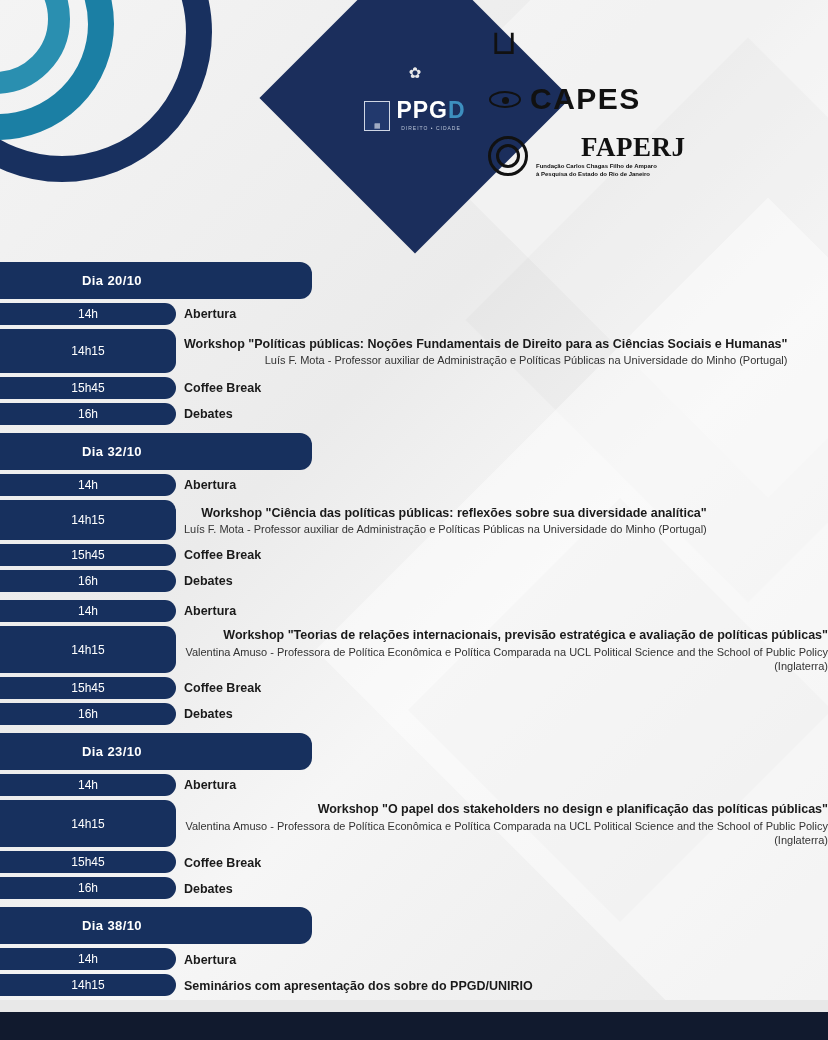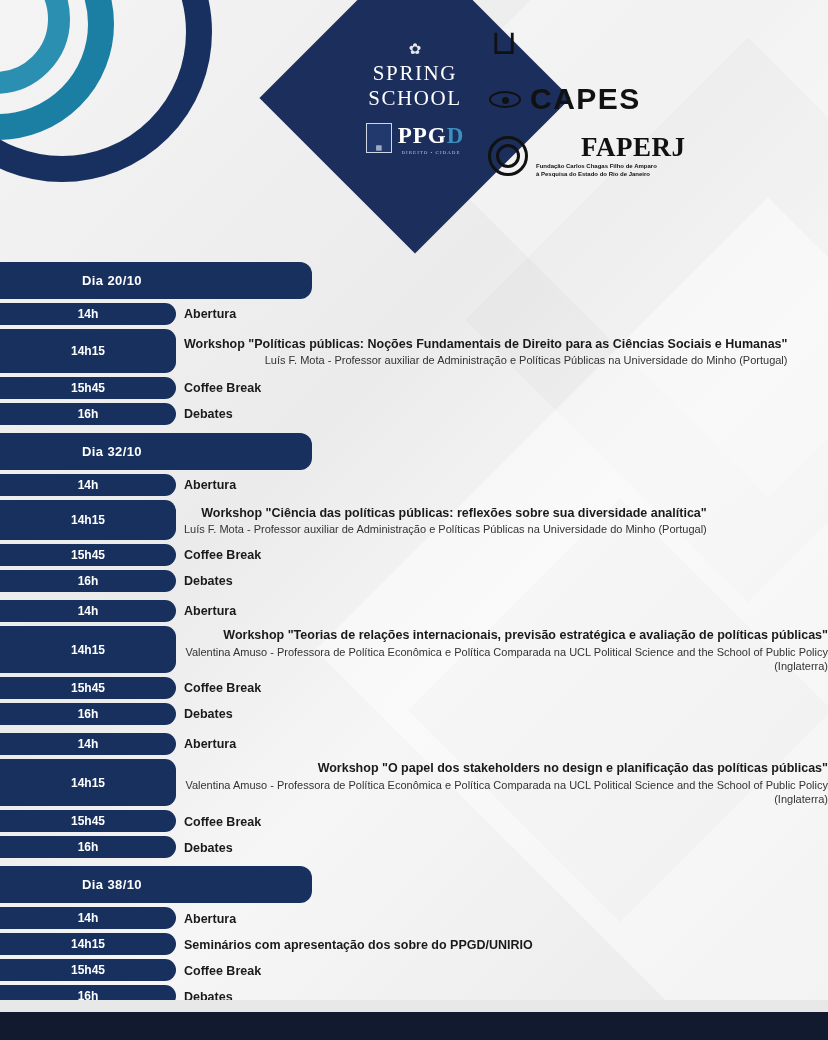--- a/index.html
+++ b/index.html
@@ -84,23 +84,22 @@
   .spring-title {
     font-family: "Liberation Serif", serif;
     font-size: 21px;
     letter-spacing: 1.6px;
     line-height: 1.18;
     font-weight: 400;
   }
   .ppgd-block {
     margin-top: 12px;
     display: flex;
-    align-items: flex-start;
+    align-items: flex-end;
     gap: 6px;
-    font-family: Liberation Serif, serif;
   }
   .ppgd-mark {
     width: 26px; height: 30px;
     border: 1.5px solid #cfd6e4;
     background: #22396d;
     display: flex; align-items: flex-end; justify-content: center;
     font-size: 7px; color: #cfd6e4;
   }
   .ppgd-text { font-size: 23px; letter-spacing: 1px; font-weight: 700; }
   .ppgd-text .d { color: #3d8fbf; }
@@ -214,21 +213,21 @@
     margin-top: 4px;
     min-height: 22px;
   }
   .time-pill {
     width: 176px;
     min-height: 22px;
     background: #17305e;
     border-radius: 0 11px 11px 0;
     color: #ffffff;
     font-size: 12px;
-    font-weight: 700;
+    font-weight: 400;
     display: flex;
     align-items: center;
     justify-content: center;
     flex: 0 0 176px;
     padding: 3px 0;
   }
   .row-content {
     padding-left: 8px;
     padding-top: 2px;
     display: flex;
@@ -278,24 +277,20 @@
 
   <div class="ring ring-outer"></div>
   <div class="ring ring-inner"></div>
   <div class="ring ring-inner2"></div>
 
   <div class="header">
 
     <div class="logo-diamond"></div>
     <div class="logo-inner">
       <div class="leaf-icon">✿</div>
-      <div class="spring-title">
-        <div>SPRING</div>
-        <div>SCHOOL</div>
-      </div>
       <div class="ppgd-block">
         <div class="ppgd-mark">▦</div>
         <div>
           <div class="ppgd-text">
             <span>PPG</span><span class="d">D</span>
           </div>
           <div class="ppgd-sub">DIREITO • CIDADE</div>
         </div>
       </div>
     </div>
@@ -407,20 +402,21 @@
       </div>
       <div class="row">
         <div class="time-pill">16h</div>
         <div class="row-content">
             <div class="row-title">Debates</div>
           </div>
       </div>
     </div>
 
     <div class="day-group">
+      <div class="day-bar">Dia 23/10</div>
       <div class="row">
         <div class="time-pill">14h</div>
         <div class="row-content">
             <div class="row-title">Abertura</div>
           </div>
       </div>
       <div class="row tall">
         <div class="time-pill">14h15</div>
         <div class="row-content">
           <div class="row-title">Workshop "O papel dos stakeholders no design e planificação das políticas públicas"</div>

